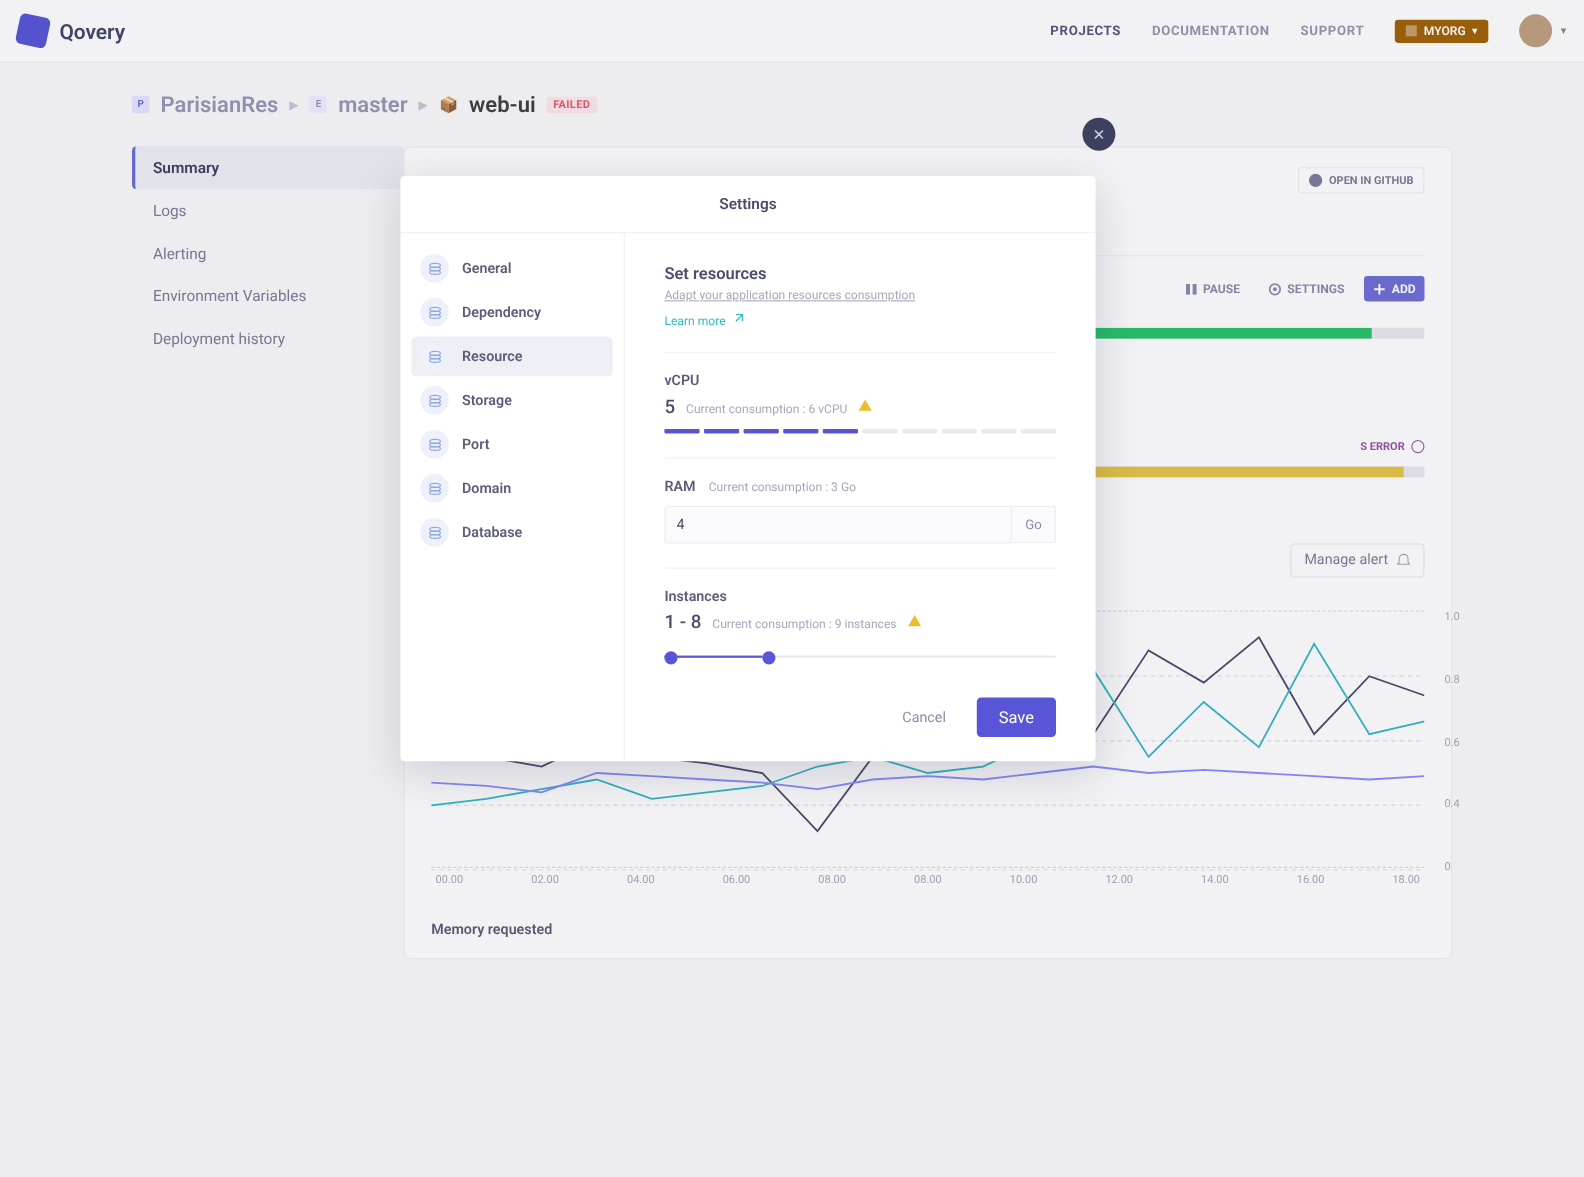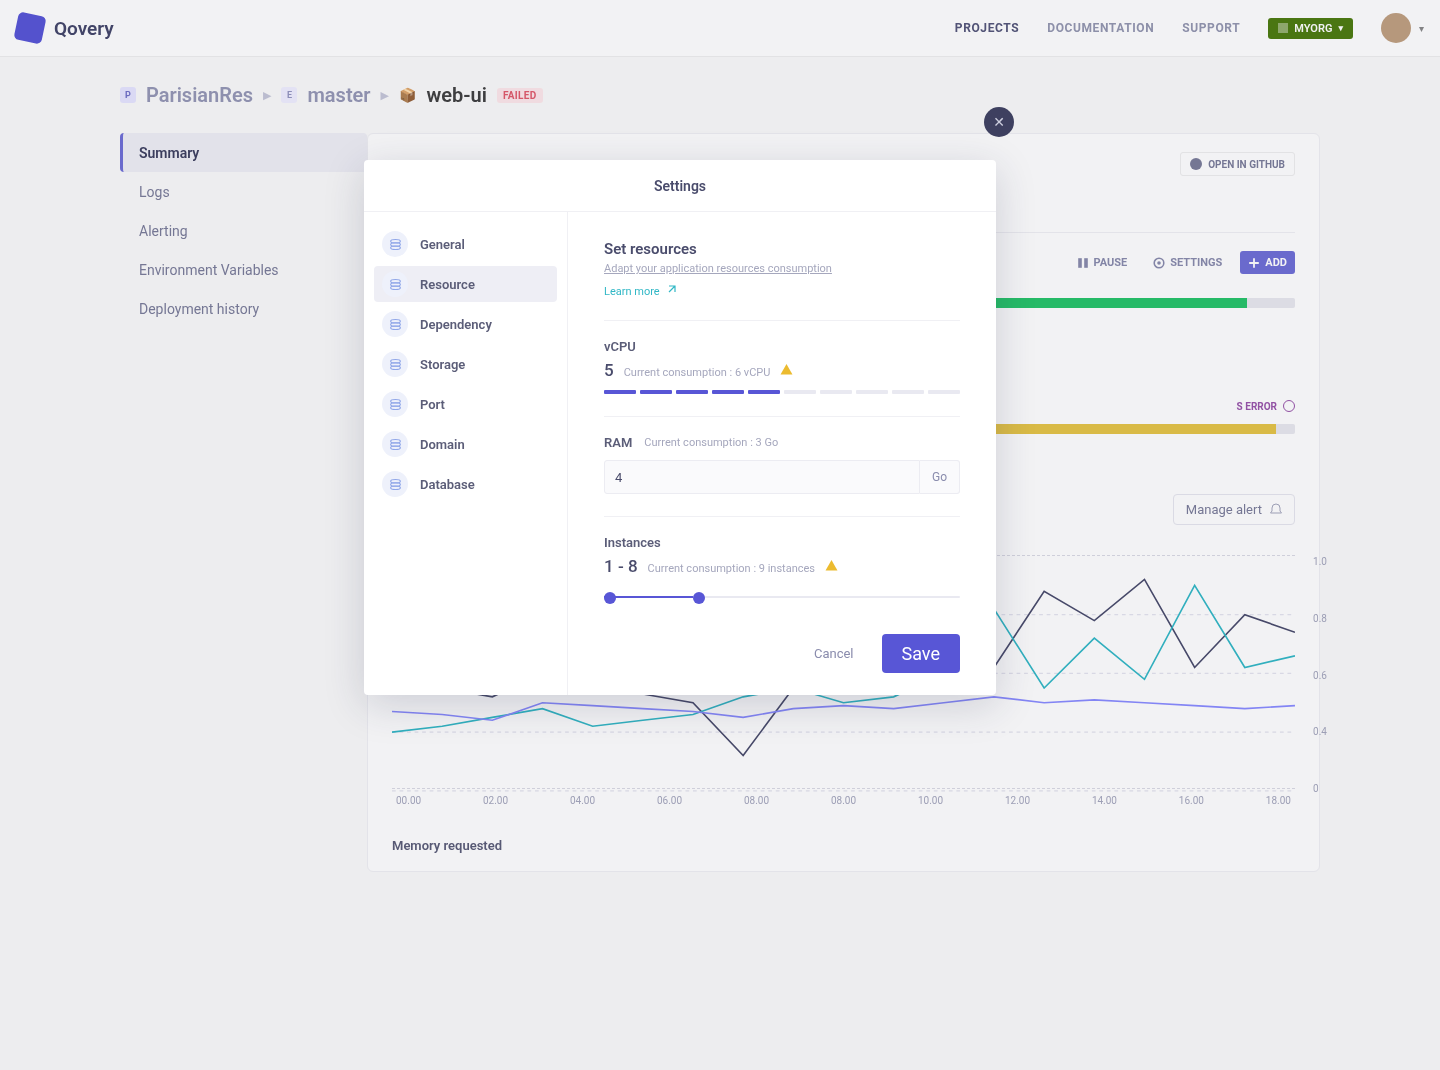--- a/index.html
+++ b/index.html
@@ -5,21 +5,21 @@
 * { margin:0; padding:0; box-sizing:border-box; font-family:-apple-system,BlinkMacSystemFont,"Segoe UI",Roboto,sans-serif; }
 body { background:#fafafa; color:#1a1a2e; width:1440px; height:1070px; overflow:hidden; position:relative; }
 
 
 .topnav { height:57px; background:#fff; display:flex; align-items:center; padding:0 16px; border-bottom:1px solid #eee; }
 .logo { display:flex; align-items:center; font-size:19px; font-weight:600; color:#44476a; }
 .logo-mark { width:28px; height:28px; background:#5856d6; margin-right:10px; transform:rotate(12deg); border-radius:5px; display:inline-block; }
 .nav-right { margin-left:auto; display:flex; align-items:center; gap:28px; }
 .nav-link { font-size:12px; font-weight:700; letter-spacing:.05em; color:#9497b0; cursor:pointer; }
 .nav-link.active { color:#55577a; }
-.org-chip { background:#4d7c0f; color:#fff; border-radius:3px; padding:4px 10px; display:flex; align-items:center; gap:6px; font-size:11px; font-weight:600; }
+.org-chip { background:#a16207; color:#fff; border-radius:3px; padding:4px 10px; display:flex; align-items:center; gap:6px; font-size:11px; font-weight:600; }
 .org-chip .flag { width:10px; height:10px; background:#fff; opacity:.4; }
 .org-caret { font-size:9px; }
 .avatar-wrap { display:flex; align-items:center; gap:8px; }
 .avatar { width:30px; height:30px; border-radius:50%; background:#c0a080; }
 .avatar-caret { font-size:10px; color:#888; }
 
 
 .page { display:flex; flex-direction:column; padding:0 120px; }
 .breadcrumb { display:flex; align-items:center; gap:10px; height:76px; }
 .bc-badge { width:16px; height:16px; border-radius:3px; display:inline-flex; align-items:center; justify-content:center; font-size:9px; font-weight:700; }
@@ -95,21 +95,21 @@
 .seg.on { background:#5856d6; }
 .ram-input { display:flex; margin-top:10px; }
 .ram-input input { flex:1; height:34px; border:1px solid #ececf2; border-radius:3px 0 0 3px; padding:0 10px; font-size:13px; color:#4a4c6c; background:#fafafc; outline:none; }
 .ram-input .unit { height:34px; border:1px solid #ececf2; border-left:0; border-radius:0 3px 3px 0; padding:0 12px; display:flex; align-items:center; font-size:12px; color:#8a8cad; background:#fafafc; }
 .range-wrap { margin-top:14px; position:relative; height:14px; }
 .range-track { position:absolute; left:0; right:0; top:6px; height:2px; background:#e9e9f1; border-radius:1px; }
 .range-fill { position:absolute; left:0; top:6px; height:2px; background:#5856d6; width:25%; }
 .range-h { position:absolute; top:2px; width:12px; height:12px; border-radius:50%; background:#5856d6; cursor:pointer; }
 .actions { display:flex; justify-content:flex-end; gap:12px; margin-top:30px; }
 .btn-cancel { font-size:13px; color:#8a8cad; padding:9px 16px; background:none; border:0; cursor:pointer; }
-.btn-save { font-size:18px; color:#fff; background:#5856d6; border:0; border-radius:4px; padding:9px 20px; cursor:pointer; }
+.btn-save { font-size:15px; color:#fff; background:#5856d6; border:0; border-radius:4px; padding:9px 20px; cursor:pointer; }
 </style>
 </head>
 <body>
 
 <div class="topnav">
   <div class="logo">
     <span class="logo-mark"></span>
     <span>Qovery</span>
   </div>
   <div class="nav-right">
@@ -247,39 +247,39 @@
         <div class="m-item">
           <span class="m-ic">
             <svg viewBox="0 0 12 12">
               <ellipse cx="6" cy="3" rx="4.5" ry="1.6" fill="none" stroke="#8fa6e8" stroke-width="1"></ellipse>
               <ellipse cx="6" cy="6" rx="4.5" ry="1.6" fill="none" stroke="#8fa6e8" stroke-width="1"></ellipse>
               <ellipse cx="6" cy="9" rx="4.5" ry="1.6" fill="none" stroke="#8fa6e8" stroke-width="1"></ellipse>
             </svg>
           </span>
           <span>General</span>
         </div>
+        <div class="m-item">
+          <span class="m-ic">
+            <svg viewBox="0 0 12 12">
+              <ellipse cx="6" cy="3" rx="4.5" ry="1.6" fill="none" stroke="#8fa6e8" stroke-width="1"></ellipse>
+              <ellipse cx="6" cy="6" rx="4.5" ry="1.6" fill="none" stroke="#8fa6e8" stroke-width="1"></ellipse>
+              <ellipse cx="6" cy="9" rx="4.5" ry="1.6" fill="none" stroke="#8fa6e8" stroke-width="1"></ellipse>
+            </svg>
+          </span>
+          <span>Dependency</span>
+        </div>
         <div class="m-item active">
           <span class="m-ic">
             <svg viewBox="0 0 12 12">
               <ellipse cx="6" cy="3" rx="4.5" ry="1.6" fill="none" stroke="#8fa6e8" stroke-width="1"></ellipse>
               <ellipse cx="6" cy="6" rx="4.5" ry="1.6" fill="none" stroke="#8fa6e8" stroke-width="1"></ellipse>
               <ellipse cx="6" cy="9" rx="4.5" ry="1.6" fill="none" stroke="#8fa6e8" stroke-width="1"></ellipse>
             </svg>
           </span>
           <span>Resource</span>
-        </div>
-        <div class="m-item">
-          <span class="m-ic">
-            <svg viewBox="0 0 12 12">
-              <ellipse cx="6" cy="3" rx="4.5" ry="1.6" fill="none" stroke="#8fa6e8" stroke-width="1"></ellipse>
-              <ellipse cx="6" cy="6" rx="4.5" ry="1.6" fill="none" stroke="#8fa6e8" stroke-width="1"></ellipse>
-              <ellipse cx="6" cy="9" rx="4.5" ry="1.6" fill="none" stroke="#8fa6e8" stroke-width="1"></ellipse>
-            </svg>
-          </span>
-          <span>Dependency</span>
         </div>
         <div class="m-item">
           <span class="m-ic">
             <svg viewBox="0 0 12 12">
               <ellipse cx="6" cy="3" rx="4.5" ry="1.6" fill="none" stroke="#8fa6e8" stroke-width="1"></ellipse>
               <ellipse cx="6" cy="6" rx="4.5" ry="1.6" fill="none" stroke="#8fa6e8" stroke-width="1"></ellipse>
               <ellipse cx="6" cy="9" rx="4.5" ry="1.6" fill="none" stroke="#8fa6e8" stroke-width="1"></ellipse>
             </svg>
           </span>
           <span>Storage</span>

